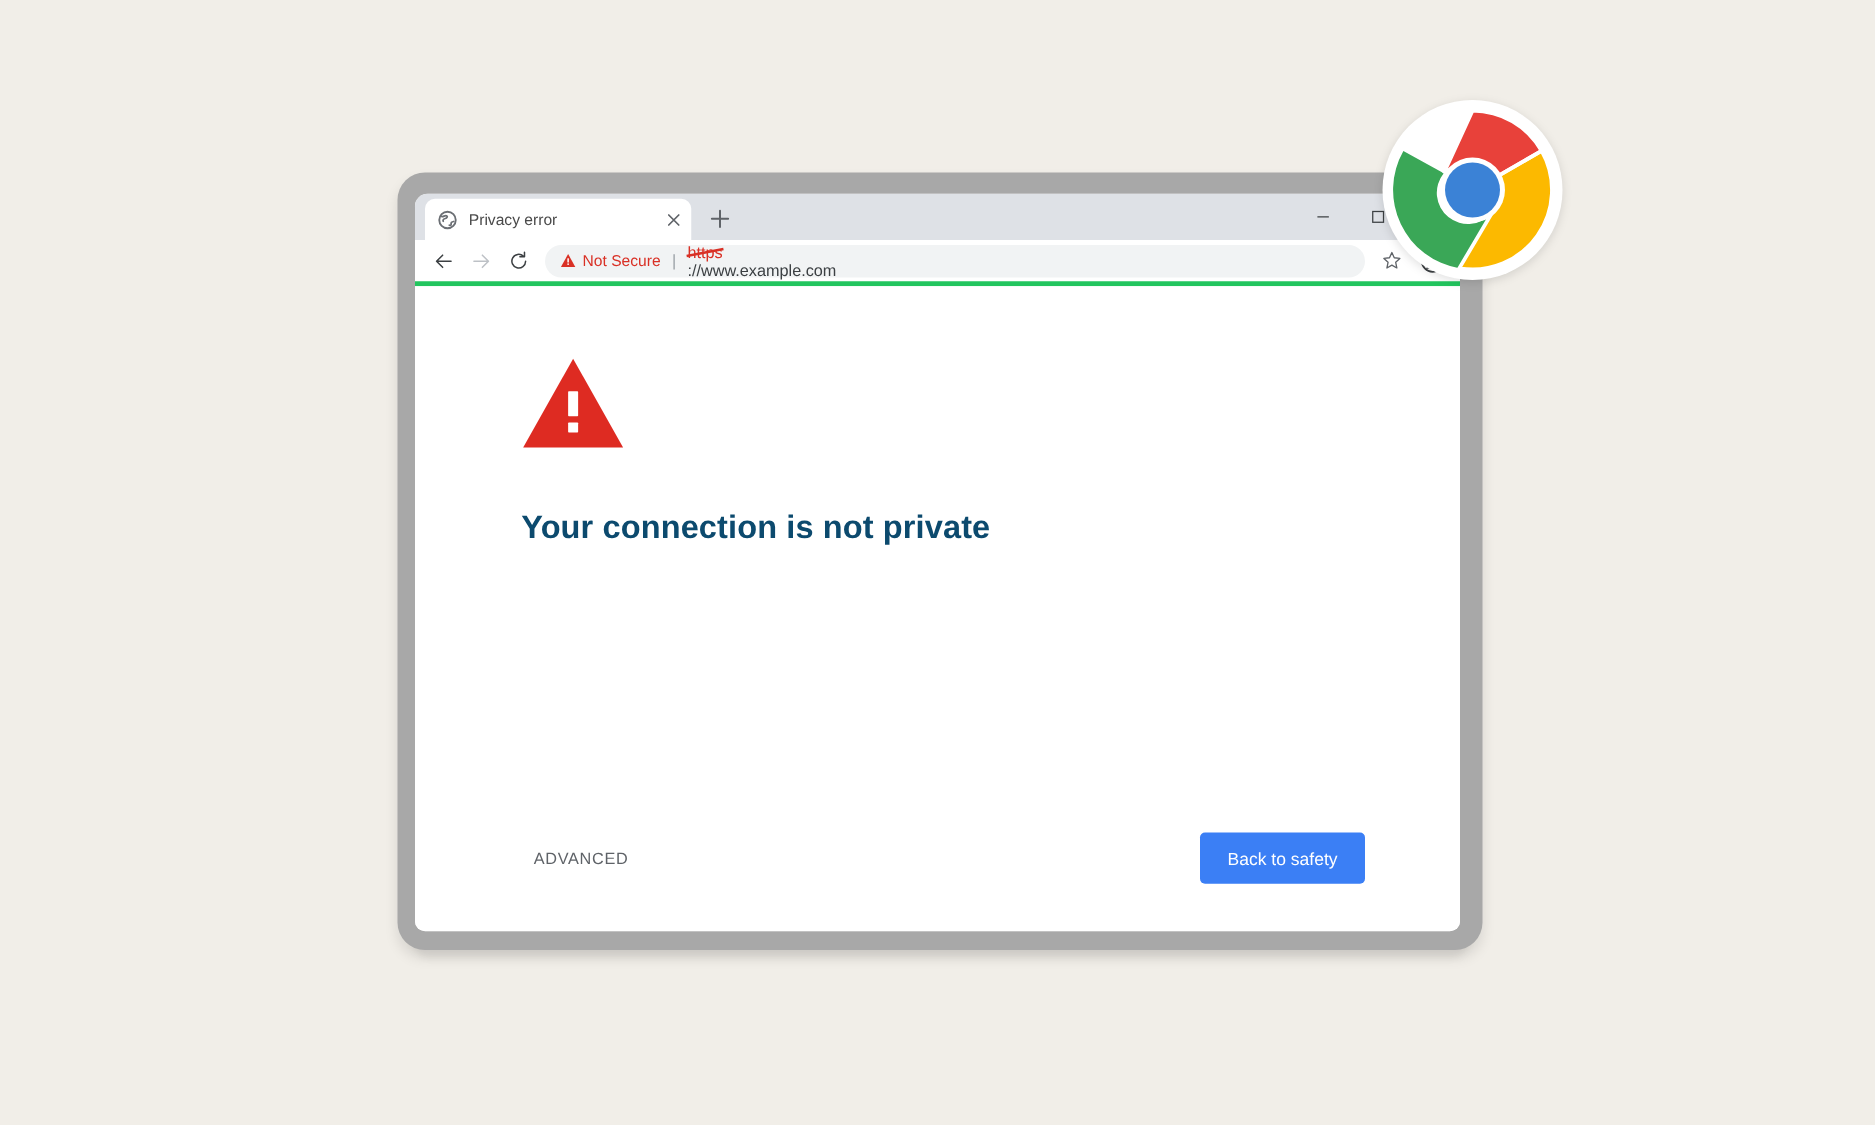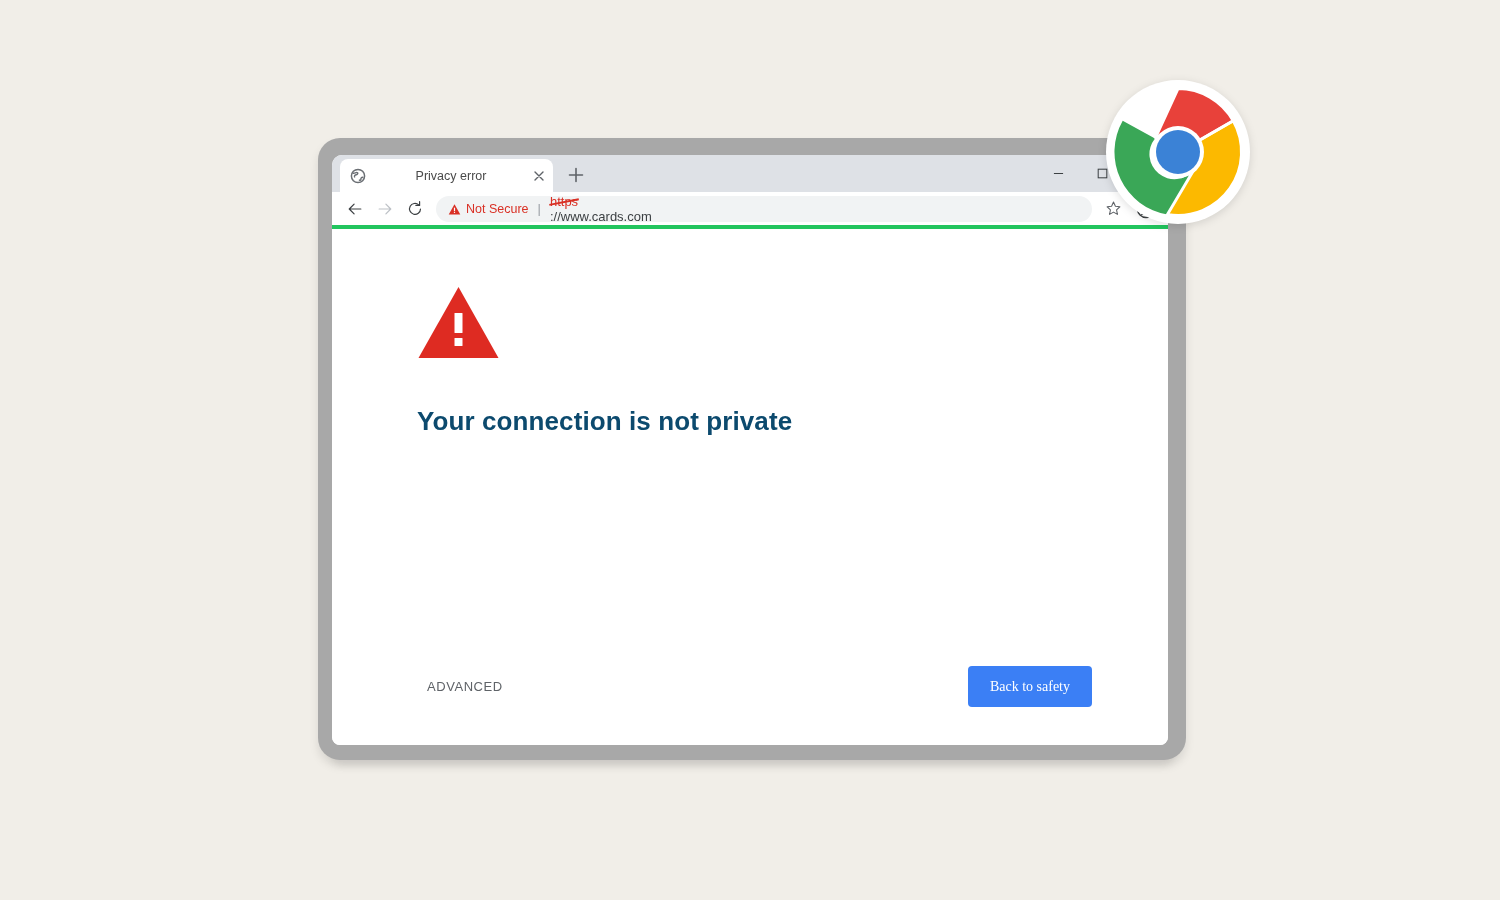--- a/index.html
+++ b/index.html
@@ -49,21 +49,20 @@
     overflow: hidden;
   }
 
   
   #tab-strip {
     position: relative;
     height: 37px;
     background: #dee1e6;
     display: flex;
     align-items: flex-end;
-    text-align: center;
   }
   #tab-active {
     position: relative;
     margin-left: 8px;
     width: 213px;
     height: 33px;
     background: #ffffff;
     border-radius: 8px 8px 0 0;
     display: flex;
     align-items: center;
@@ -265,21 +264,21 @@
     font-family: "Liberation Sans", sans-serif;
   }
   #back-to-safety-button {
     background: #3b7ff5;
     color: #ffffff;
     font-size: 14px;
     border: none;
     border-radius: 4px;
     padding: 0 22px;
     height: 41px;
-    font-family: Liberation Serif, serif;
+    font-family: Liberation Sans, sans-serif;
     white-space: nowrap;
   }
 
   
   #chrome-logo {
     position: absolute;
     left: 1104px;
     top: 78px;
     width: 148px;
     height: 148px;
@@ -365,21 +364,21 @@
             <path d="M7 1.3 L13.2 12.4 L0.8 12.4 Z" fill="#d93025"></path>
             <rect x="6.35" y="5.0" width="1.3" height="3.6" fill="#ffffff"></rect>
             <rect x="6.35" y="9.4" width="1.3" height="1.3" fill="#ffffff"></rect>
           </svg>
         </span>
         <span id="not-secure-label">Not Secure</span>
       </span>
       <span id="omnibox-divider">|</span>
       <span id="url-text">
         <span id="url-scheme">https</span>
-          <span id="url-rest">://www.cards.com</span>
+          <span id="url-rest">://www.example.com</span>
       </span>
     </div>
 
     <div id="bookmark-star">
       <svg viewBox="0 0 20 20" width="17" height="17" aria-hidden="true">
         <path d="M10 2.4 L12.25 7.3 L17.5 7.95 L13.6 11.6 L14.65 16.9 L10 14.25 L5.35 16.9 L6.4 11.6 L2.5 7.95 L7.75 7.3 Z" fill="none" stroke="currentColor" stroke-width="1.25" stroke-linejoin="round"></path>
       </svg>
     </div>
 
     <div id="profile-avatar">

